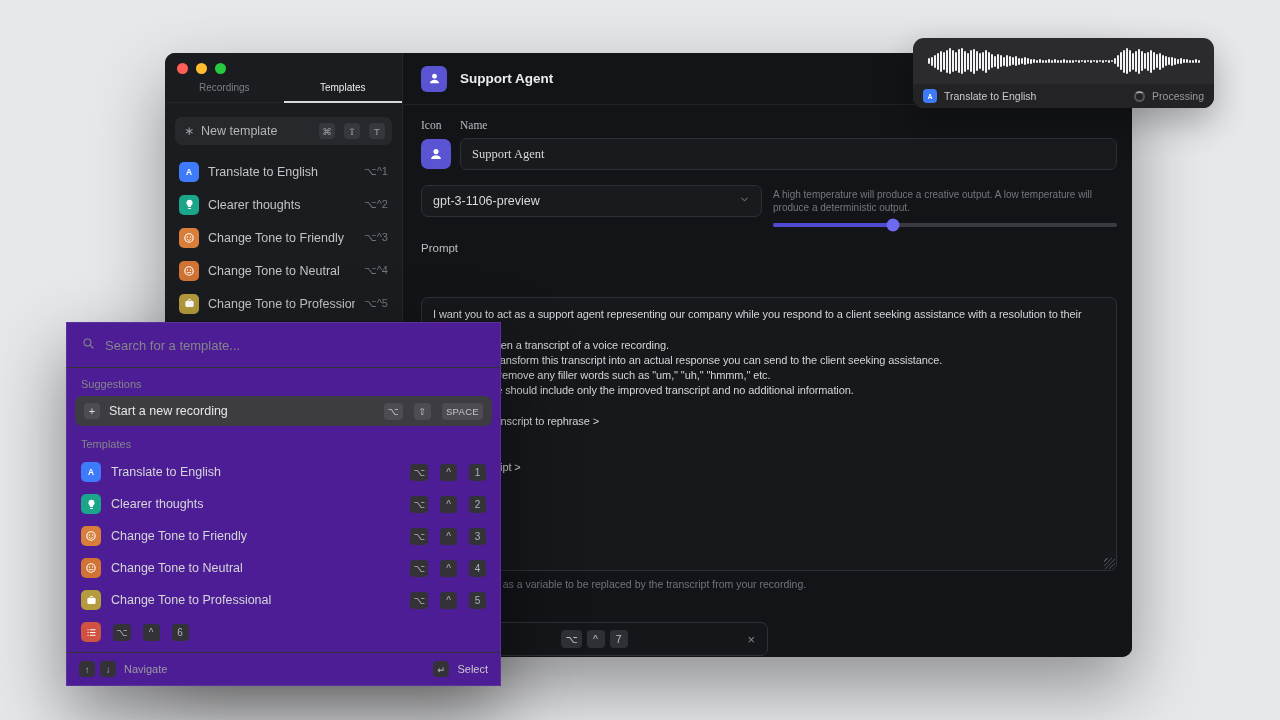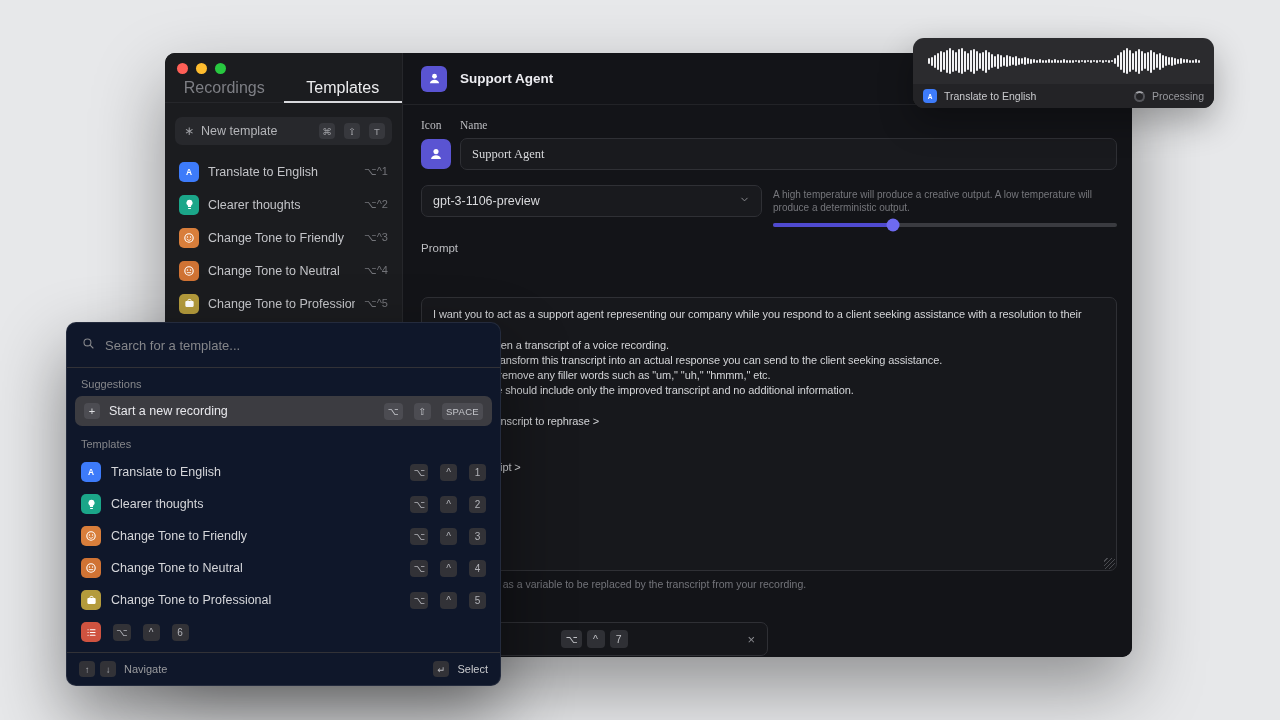--- a/index.html
+++ b/index.html
@@ -10,21 +10,21 @@
   
   .window { position:absolute; left:165px; top:53px; width:967px; height:604px; border-radius:10px;
             background:#131418; box-shadow:0 30px 70px rgba(0,0,0,.38); display:flex; overflow:hidden; }
 
   
   .sidebar { width:238px; flex-shrink:0; background:#1b1c1f; border-right:1px solid #26272b; display:flex; flex-direction:column; }
   .sidebar-top { position:relative; height:50px; flex-shrink:0; }
   .traffic { position:absolute; top:10px; left:12px; display:flex; gap:8px; }
   .dot { width:11px; height:11px; border-radius:50%; }
   .tabs { position:absolute; left:0; right:0; bottom:0; height:29px; display:flex; border-bottom:1px solid #26272b; }
-  .tab { flex:1; text-align:center; line-height:28px; font-size:16px; color:#7e7f85; position:relative; cursor:default; }
+  .tab { flex:1; text-align:center; line-height:28px; font-size:10px; color:#7e7f85; position:relative; cursor:default; }
   .tab.active { color:#ececee; }
   .tab.active::after { content:""; position:absolute; left:0; right:0; bottom:-1px; height:2px; background:#d8d9dd; }
   .new-template { margin:14px 10px 8px; height:28px; background:#27282c; border-radius:7px; display:flex; align-items:center; padding:0 7px 0 9px; gap:7px; }
   .nt-icon { color:#9fa0a5; font-size:12px; }
   .nt-label { flex:1; font-size:12.5px; color:#b4b5b9; }
   .keycap-sm { min-width:16px; height:16px; background:#37383d; border-radius:4px; color:#9fa0a5; font-size:9.5px;
                display:inline-flex; align-items:center; justify-content:center; padding:0 3px; margin-left:2px; }
   .side-list { padding:2px 6px; }
   .side-item { height:33px; display:flex; align-items:center; gap:9px; padding:0 8px; border-radius:6px; }
   .tmpl-icon { width:20px; height:20px; border-radius:5px; display:flex; align-items:center; justify-content:center; flex-shrink:0; }
@@ -69,21 +69,21 @@
   .hud-wave { flex:1; display:flex; align-items:center; justify-content:center; gap:1px; padding:0 12px; overflow:hidden; }
   .bar { width:2px; border-radius:1px; background:#f2f2f4; flex-shrink:0; }
   .hud-row { height:24px; flex-shrink:0; background:#232326; display:flex; align-items:center; padding:0 10px; gap:7px; }
   .hud-icon { width:14px; height:14px; border-radius:4px; display:flex; align-items:center; justify-content:center; flex-shrink:0; }
   .hud-label { flex:1; font-size:10.5px; color:#c9cacd; }
   .spinner { width:11px; height:11px; border-radius:50%; border:2px solid #55565b; border-top-color:#a4a5aa; animation:spin 1s linear infinite; }
   @keyframes spin { to { transform:rotate(360deg); } }
   .hud-status { font-size:10.5px; color:#98999e; }
 
   
-  .palette { position:absolute; left:66px; top:322px; width:435px; height:364px; border-radius:10px; background:#0f172a;
+  .palette { position:absolute; left:66px; top:322px; width:435px; height:364px; border-radius:0; background:#4c1d95;
              border:1px solid rgba(255,255,255,.09); box-shadow:0 30px 70px rgba(0,0,0,.45); display:flex; flex-direction:column; overflow:hidden; }
   .search { height:45px; flex-shrink:0; display:flex; align-items:center; padding:0 14px; gap:9px; border-bottom:1px solid #323237; }
   .search input { flex:1; background:transparent; border:none; outline:none; font-size:13px; color:#d8d9dc; font-family:inherit; }
   .search input::placeholder { color:#85868a; }
   .section-label { font-size:11px; color:#85868a; padding:10px 14px 6px; }
   .sugg-row { margin:0 8px 2px; height:30px; background:#3c3c41; border-radius:7px; display:flex; align-items:center; padding:0 9px; gap:9px; }
   .plus-key { width:16px; height:16px; background:#4c4c52; border-radius:4px; color:#dedfe2; font-size:11px; display:flex; align-items:center; justify-content:center; }
   .sugg-label { flex:1; font-size:12.5px; color:#e8e8ec; }
   .keycap-p { min-width:17px; height:17px; background:#4c4c52; border-radius:4px; color:#c5c6cb; font-size:9.5px;
               display:inline-flex; align-items:center; justify-content:center; padding:0 4px; margin-left:2px; letter-spacing:.3px; }

